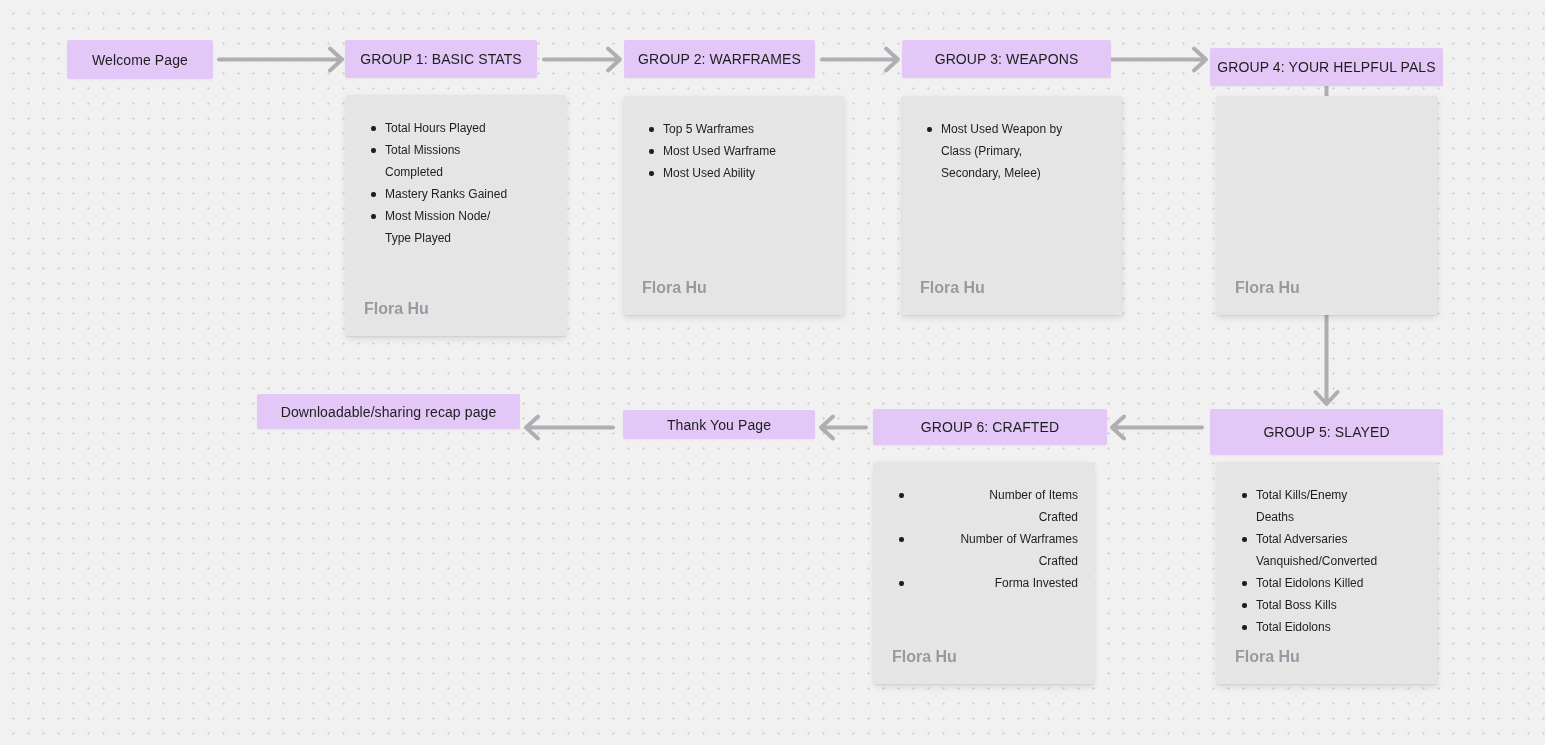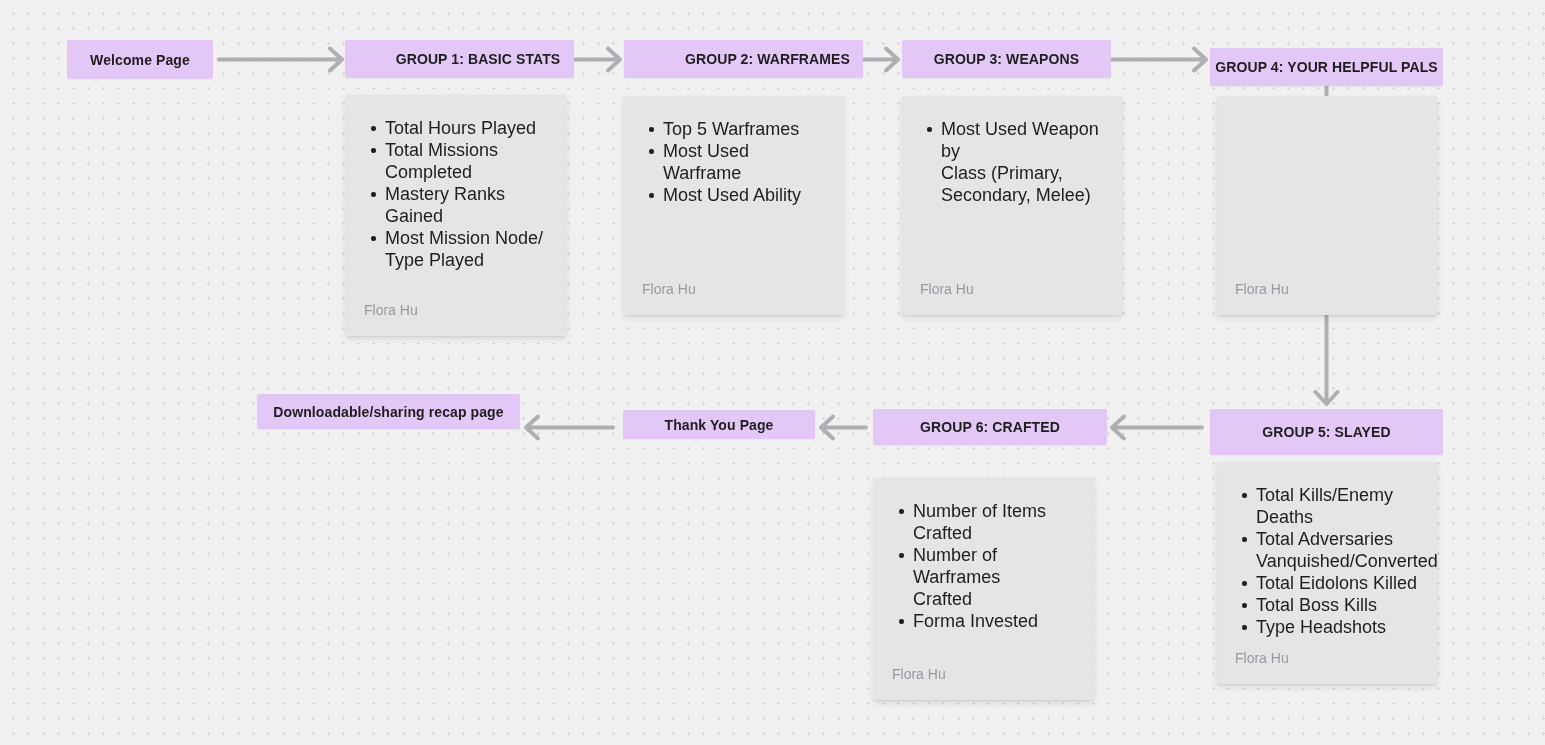--- a/index.html
+++ b/index.html
@@ -29,60 +29,61 @@
   }
   .flow-node {
     position: absolute;
     background: var(--node_fill, #e3c7f7);
     border-radius: 2px;
     display: flex;
     align-items: center;
     justify-content: center;
     text-align: right;
     font-size: 14px;
-    font-weight: 700;
+    font-weight: 400;
     letter-spacing: 0.1px;
     box-shadow: 0 1px 2px rgba(0,0,0,0.05);
     z-index: 3;
   }
   .sticky {
     position: absolute;
     background: var(--sticky_fill, #e6e5e6);
     box-shadow: 0 3px 7px rgba(0,0,0,0.10), 0 1px 2px rgba(0,0,0,0.07);
     border-radius: 1px;
     z-index: 2;
   }
   .sticky ul {
     margin: 0;
     padding: 22px 16px 0 39px;
     list-style: none;
   }
   .sticky li {
     position: relative;
-    font-size: 18px;
+    font-size: 12px;
     line-height: 22px;
     white-space: pre-line;
     color: var(--text, #1e1e1e);
   }
   .sticky li::before {
     content: "";
     position: absolute;
     left: -14px;
     top: 9px;
     width: 4.5px;
     height: 4.5px;
     border-radius: 50%;
     background: var(--text, #1e1e1e);
   }
   .sticky .author {
     position: absolute;
     left: 18px;
     bottom: 18px;
-    font-size: 14px;
+    font-size: 16px;
     color: var(--author, #9a98a0);
+    font-weight: bold;
   }
 </style>
 </head>
 <body>
 
 <div class="board">
 
   <svg class="connector-layer" viewBox="0 0 1545 745" xmlns="http://www.w3.org/2000/svg">
     <path d="M219 59.5 H342 M330 48.5 L342 59.5 L330 70.5"></path>
     <path d="M544 59.5 H620 M608 48.5 L620 59.5 L608 70.5"></path>
@@ -129,43 +130,43 @@
   </div>
 
   <div class="sticky" style="left:1217px; top:462px; width:220px; height:222px;">
     <ul>
       <li>Total Kills/Enemy
 Deaths</li>
       <li>Total Adversaries
 Vanquished/Converted</li>
       <li>Total Eidolons Killed</li>
       <li>Total Boss Kills</li>
-      <li>Type Headshots</li>
+      <li>Total Eidolons</li>
     </ul>
     <div class="author">Flora Hu</div>
   </div>
 
-  <div class="sticky" style="left:874px; top:478px; width:220px; height:222px;">
+  <div class="sticky" style="left:874px; top:462px; width:220px; height:222px;text-align:right;">
     <ul>
       <li>Number of Items
 Crafted</li>
       <li>Number of Warframes
 Crafted</li>
       <li>Forma Invested</li>
     </ul>
     <div class="author">Flora Hu</div>
   </div>
 
   <div class="flow-node" style="left:67px; top:40px; width:146px; height:39px;">
     <span>Welcome Page</span>
   </div>
-  <div class="flow-node" style="left:345px; top:40px; width:192px; height:38px;padding-left:37px;">
+  <div class="flow-node" style="left:345px; top:40px; width:192px; height:38px;">
     <span>GROUP 1: BASIC STATS</span>
   </div>
-  <div class="flow-node" style="left:624px; top:40px; width:191px; height:38px;padding-left:48px;">
+  <div class="flow-node" style="left:624px; top:40px; width:191px; height:38px;">
     <span>GROUP 2: WARFRAMES</span>
   </div>
   <div class="flow-node" style="left:902px; top:40px; width:209px; height:38px;">
     <span>GROUP 3: WEAPONS</span>
   </div>
   <div class="flow-node" style="left:1210px; top:48px; width:233px; height:38px;">
     <span>GROUP 4: YOUR HELPFUL PALS</span>
   </div>
   <div class="flow-node" style="left:1210px; top:409px; width:233px; height:46px;">
     <span>GROUP 5: SLAYED</span>

